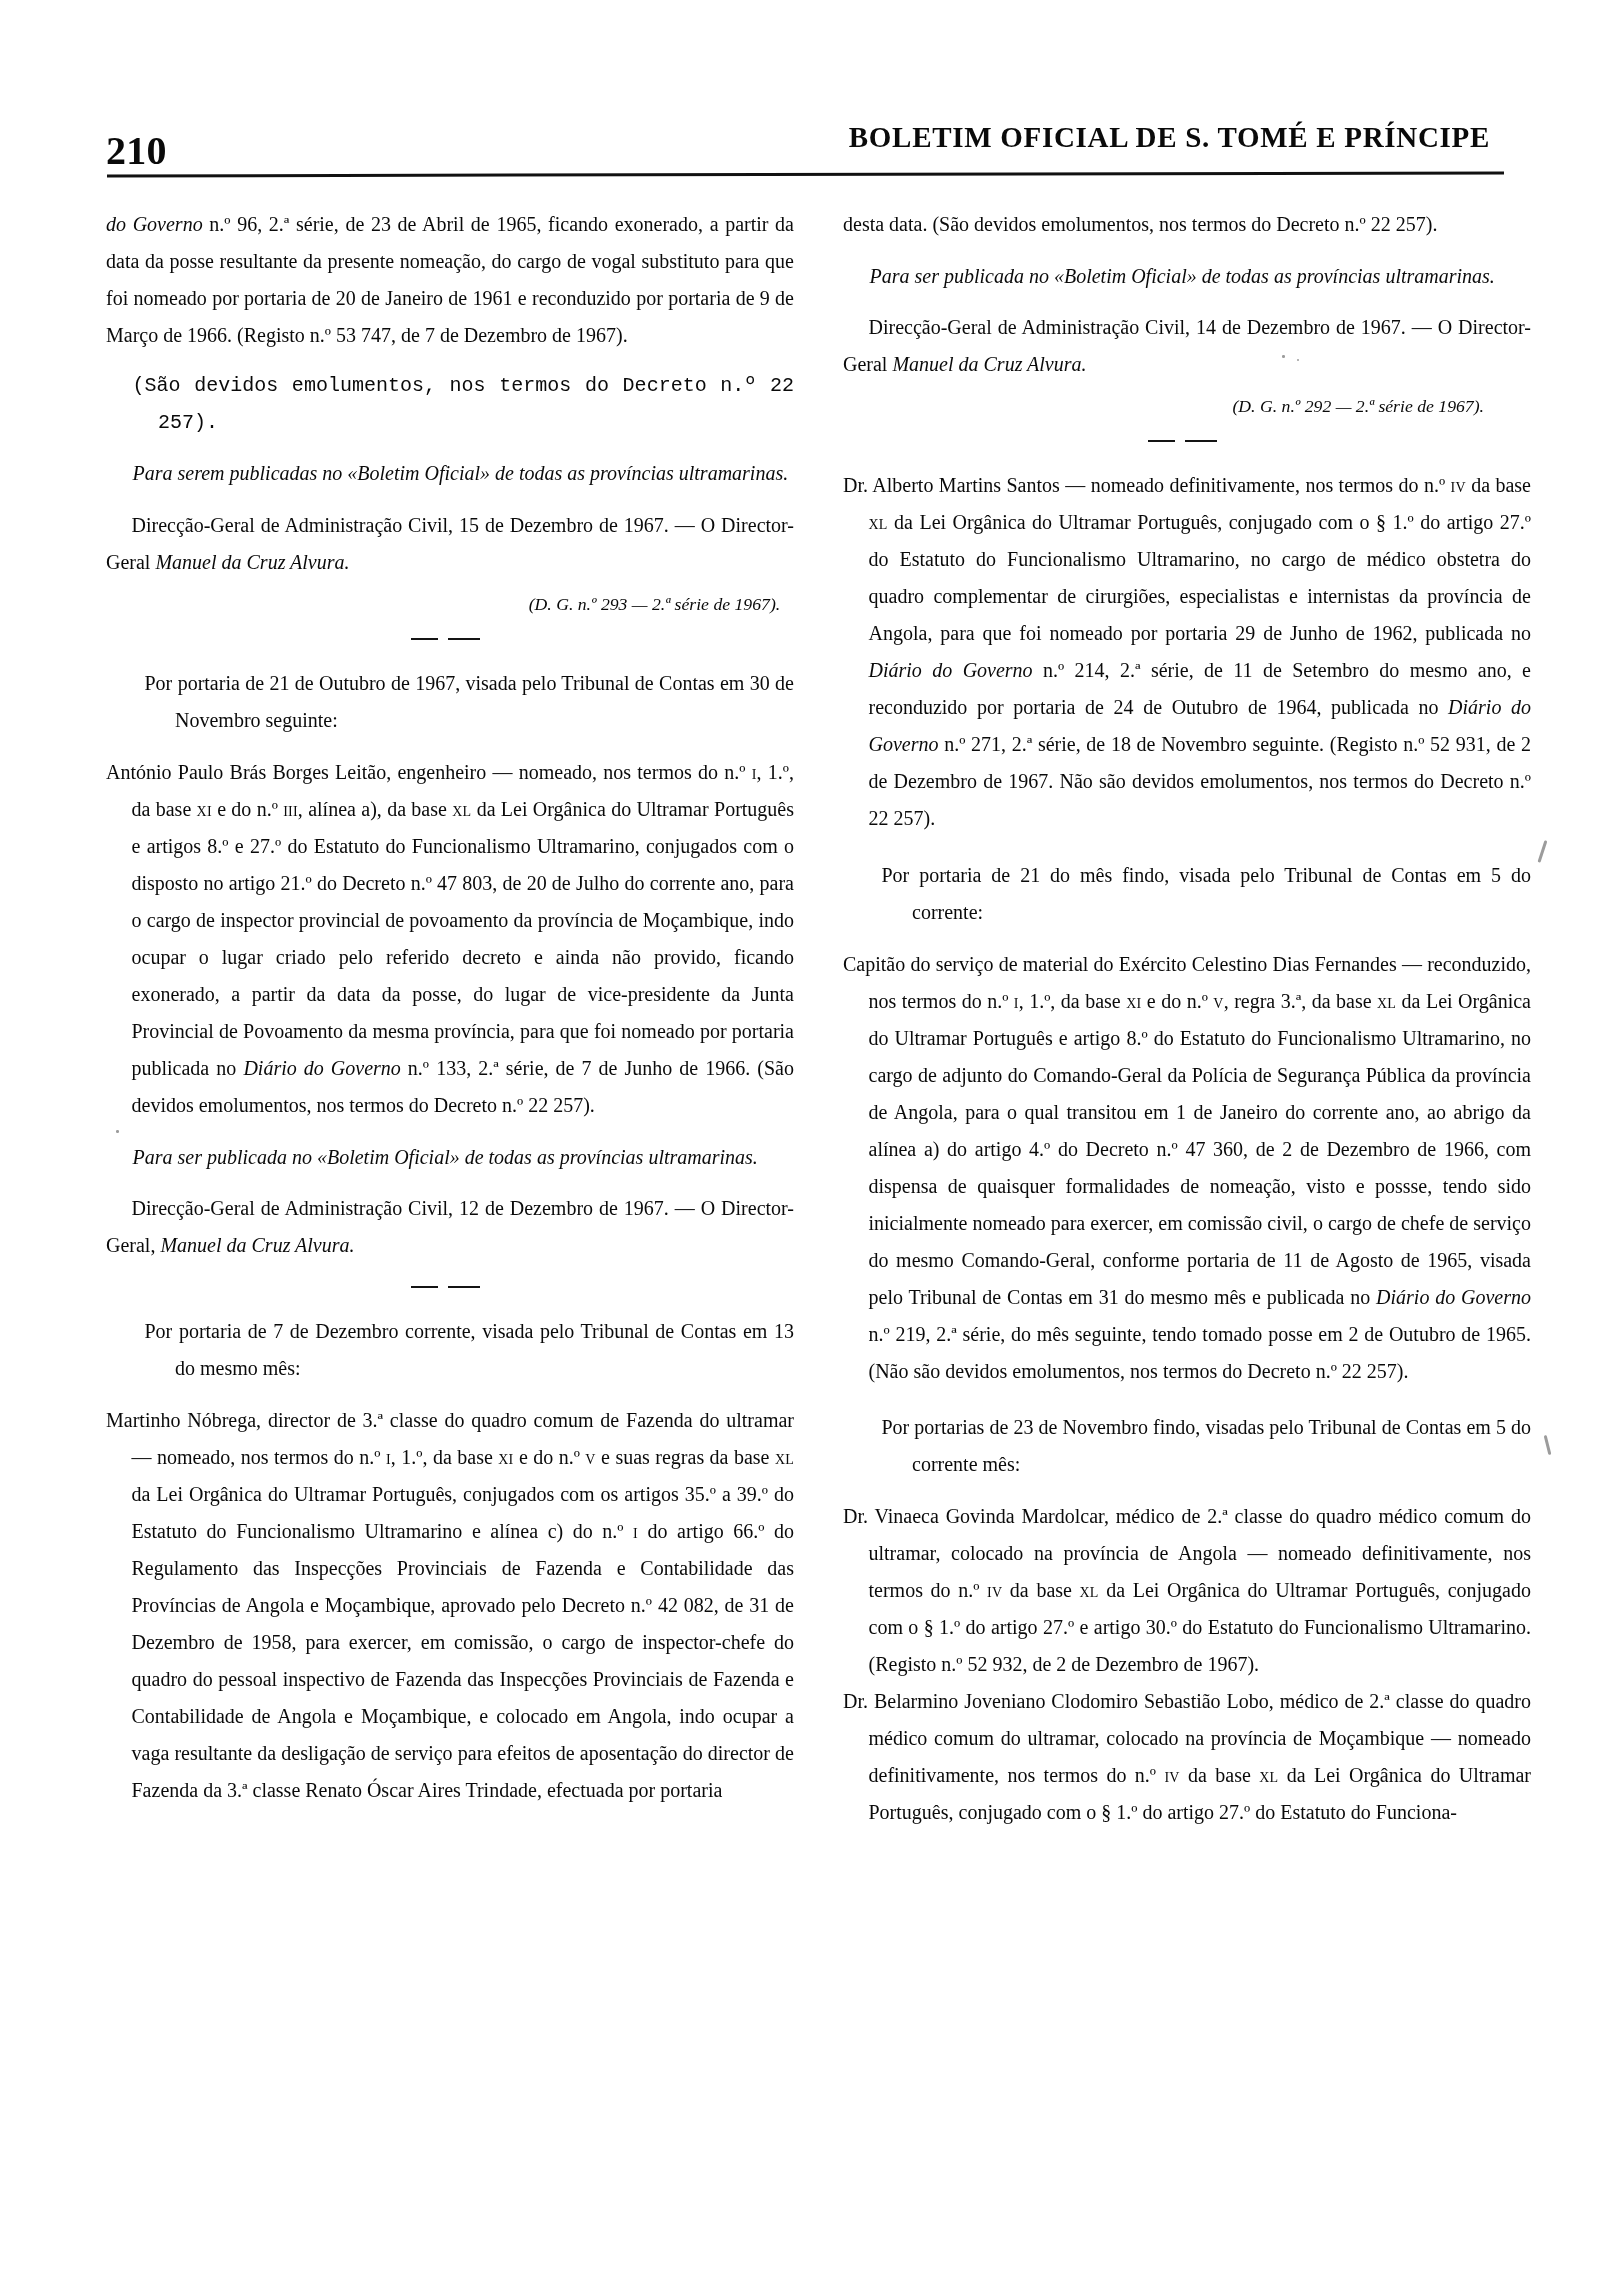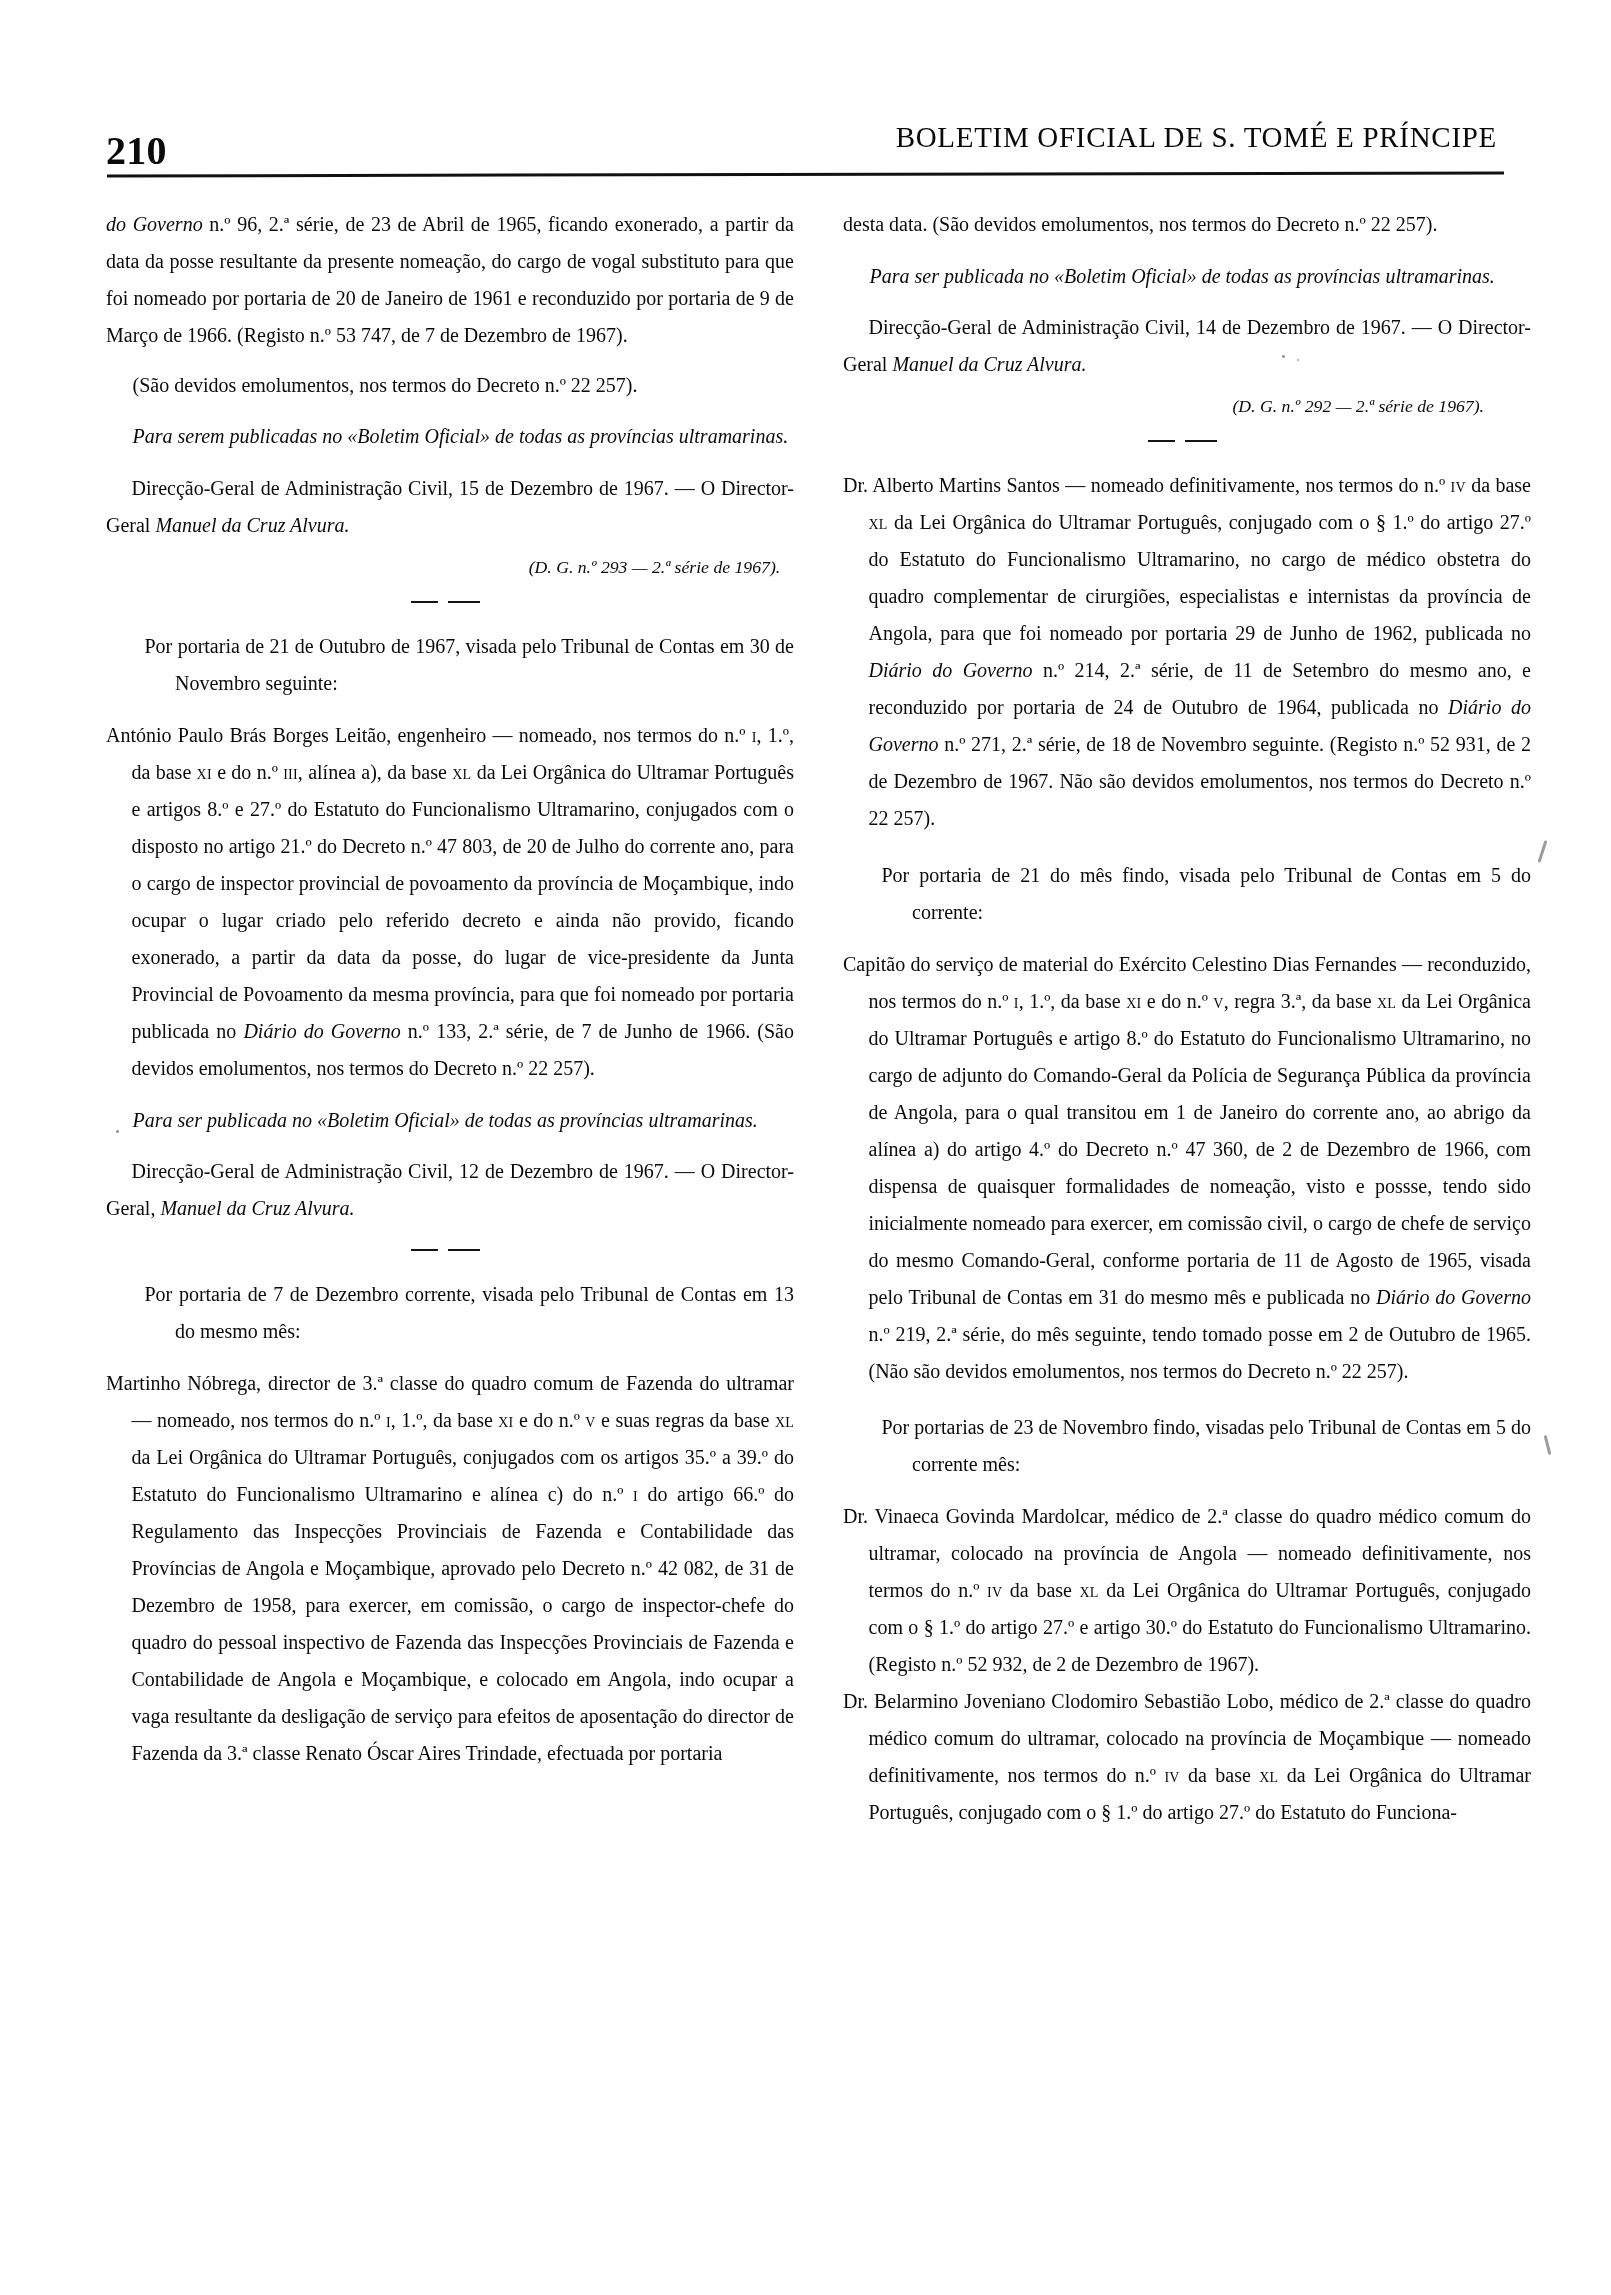--- a/index.html
+++ b/index.html
@@ -35,24 +35,24 @@
     position: absolute;
     left: 0;
     top: 8.8px;
     font-size: 40px;
     font-weight: 700;
     letter-spacing: 0.2px;
     font-family: "Liberation Serif", serif;
   }
   .head-title {
     position: absolute;
-    right: 9px;
+    right: 16px;
     top: 2.9px;
     font-size: 29px;
-    font-weight: 400;
+    font-weight: 700;
     letter-spacing: 0.7px;
     white-space: nowrap;
     font-family: "Liberation Serif", serif;
   }
   .head-rule {
     position: absolute;
     top: 173px;
     left: 107px;
     right: 108px;
     height: 2.9px;
@@ -92,20 +92,21 @@
   .hang {
     padding-left: 25.5px;
     text-indent: -25.5px;
   }
   
   .note {
     padding-left: 52px;
     text-indent: -25.5px;
     margin-top: 12.8px;
     margin-bottom: 12.8px;
+    font-family: Liberation Mono, monospace;
   }
   .italic {
     font-style: italic;
   }
   .heading-note {
     padding-left: 52px;
     text-indent: -25.5px;
     margin-top: 14.7px;
     margin-bottom: 14.7px;
   }

